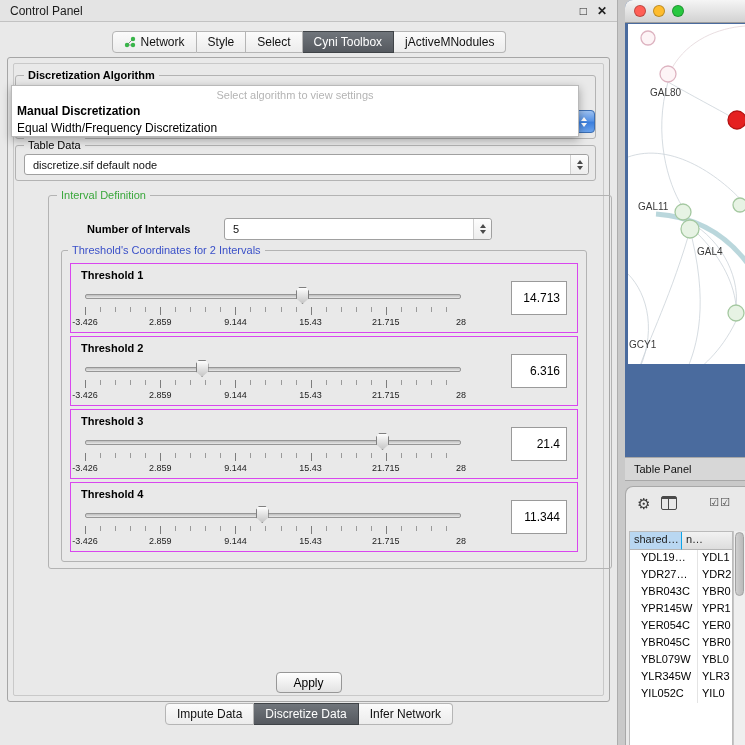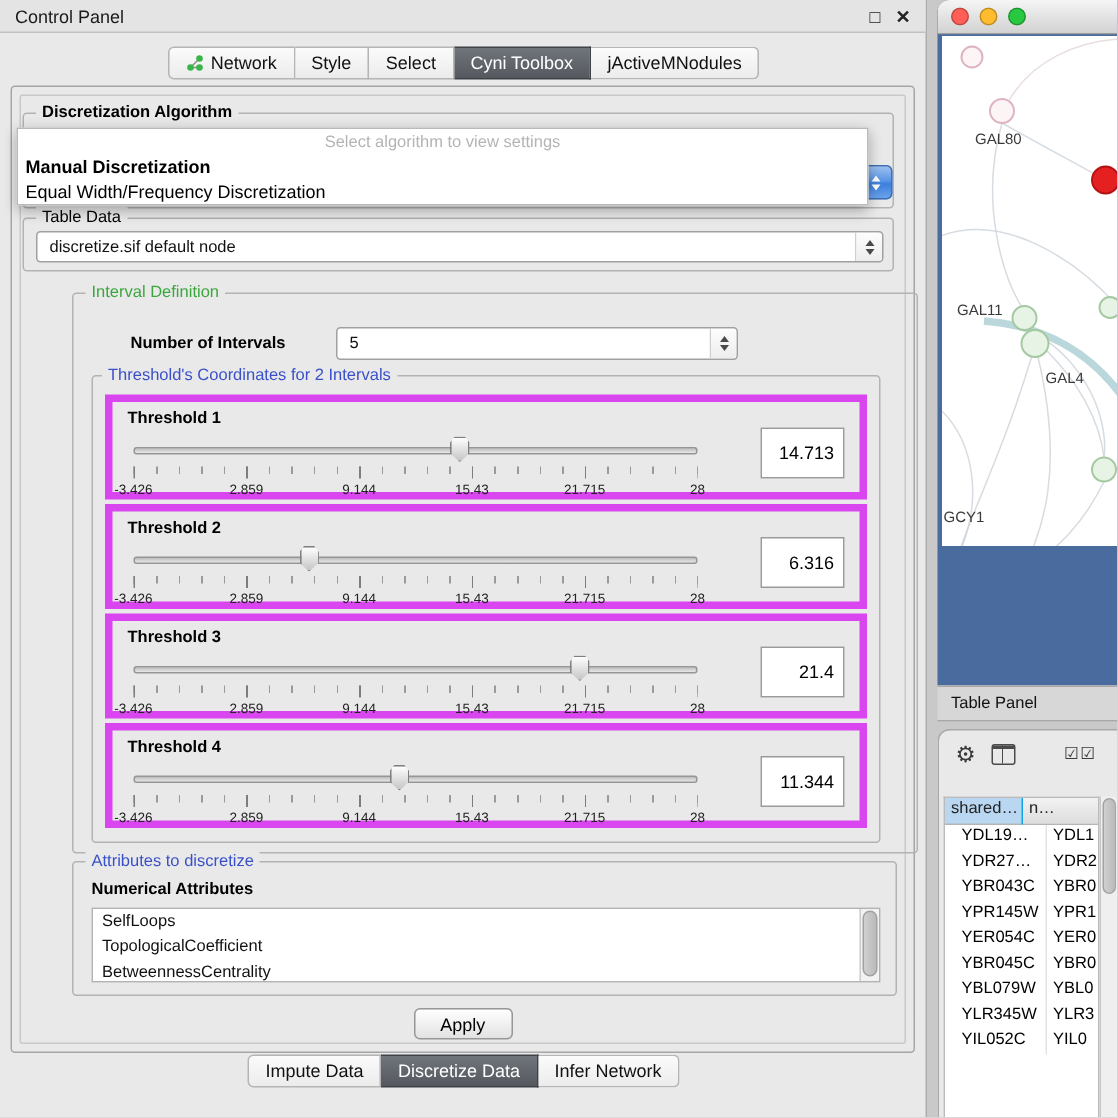--- a/index.html
+++ b/index.html
@@ -41,21 +41,21 @@
   .combo-cap .cap{position:absolute;right:-1px;top:-1px;bottom:-1px;width:22px;border-radius:0 4px 4px 0;background:linear-gradient(#9cc0f0 0%,#5a95e6 45%,#3c7fdd 55%,#6aa2ec 100%);border:1px solid #3c6fb4;display:flex;flex-direction:column;align-items:center;justify-content:center;gap:2px;box-sizing:border-box}
   .combo-cap .tri.up{border-bottom-color:#fff}
   .combo-cap .tri.down{border-top-color:#fff}
 
   .popup{position:absolute;background:#fff;border:1px solid #b9b9b9;box-shadow:0 3px 9px rgba(0,0,0,.32);z-index:20;box-sizing:border-box;padding-top:1px;}
   .popup .hint{text-align:center;font-size:11px;color:#b4b4b4;line-height:16px;}
   .popup .opt{font-size:12px;color:#000;line-height:17px;padding-left:5px;}
   .popup .opt.bold{font-weight:bold}
 
   .thresholds{position:absolute;left:8px;right:8px;top:12px;display:flex;flex-direction:column;gap:3px}
-  .th-box{position:relative;height:70px;border:5px solid #d946ef;background:#e9e9e9;box-sizing:border-box;}
+  .th-box{position:relative;height:70px;border:1px solid #d946ef;background:#e9e9e9;box-sizing:border-box;}
   .th-label{position:absolute;left:10px;top:5px;font-size:11px;font-weight:bold;color:#000}
   .slider{position:absolute;left:14px;top:22px;width:376px;height:44px;}
   .track{position:absolute;left:0;right:0;top:8px;height:3px;background:linear-gradient(#bdbdbd,#e8e8e8);border:1px solid #969696;border-radius:2px}
   .thumb{position:absolute;top:1px;width:13px;height:17px;background:linear-gradient(#fefefe,#c6c6c6);border:1px solid #7f7f7f;box-sizing:border-box;clip-path:polygon(50% 100%,0 66%,0 24%,24% 0,76% 0,100% 24%,100% 66%);}
   .ticks{position:absolute;left:0;right:0;}
   .ticks.minor{top:21px;height:5px;background:repeating-linear-gradient(90deg,#9a9a9a 0,#9a9a9a 1px,transparent 1px,transparent 4%)}
   .ticks.major{top:21px;height:8px;background:repeating-linear-gradient(90deg,#7d7d7d 0,#7d7d7d 1px,transparent 1px,transparent 20%)}
   .slabels{position:absolute;left:0;right:0;top:31px;height:11px}
   .slabels span{position:absolute;transform:translateX(-50%);font-size:9px;color:#222;white-space:nowrap}
   .val{position:absolute;right:10px;top:17px;width:56px;height:34px;background:#fff;border:1px solid #9a9a9a;box-sizing:border-box;font-size:12px;text-align:right;line-height:32px;padding-right:6px;color:#000}
@@ -251,33 +251,20 @@
                     <span style="left: 80%;">21.715</span>
                     <span style="left: 100%;">28</span>
                   </div>
                 </div>
                 <div class="val">11.344</div>
               </div>
             </div>
         </div>
       </div>
 
-      <div class="group" style="left:40px;top:516px;width:550px;height:90px;">
-        <span class="gtitle blue">Attributes to discretize</span>
-        <span class="attr-label">Numerical Attributes</span>
-        <div class="attr-list">
-
-        <div class="litem">SelfLoops</div>
-            <div class="litem">TopologicalCoefficient</div>
-            <div class="litem">BetweennessCentrality</div>
-            <div class="list-scroll">
-            <div class="sthumb"></div>
-          </div>
-          </div>
-      </div>
 
       <div class="apply-btn">Apply</div>
     </div>
 
     <div class="seg-bar bottom">
         <div class="seg">
           <span>Impute Data</span>
         </div>
         <div class="seg sel">
           <span>Discretize Data</span>

